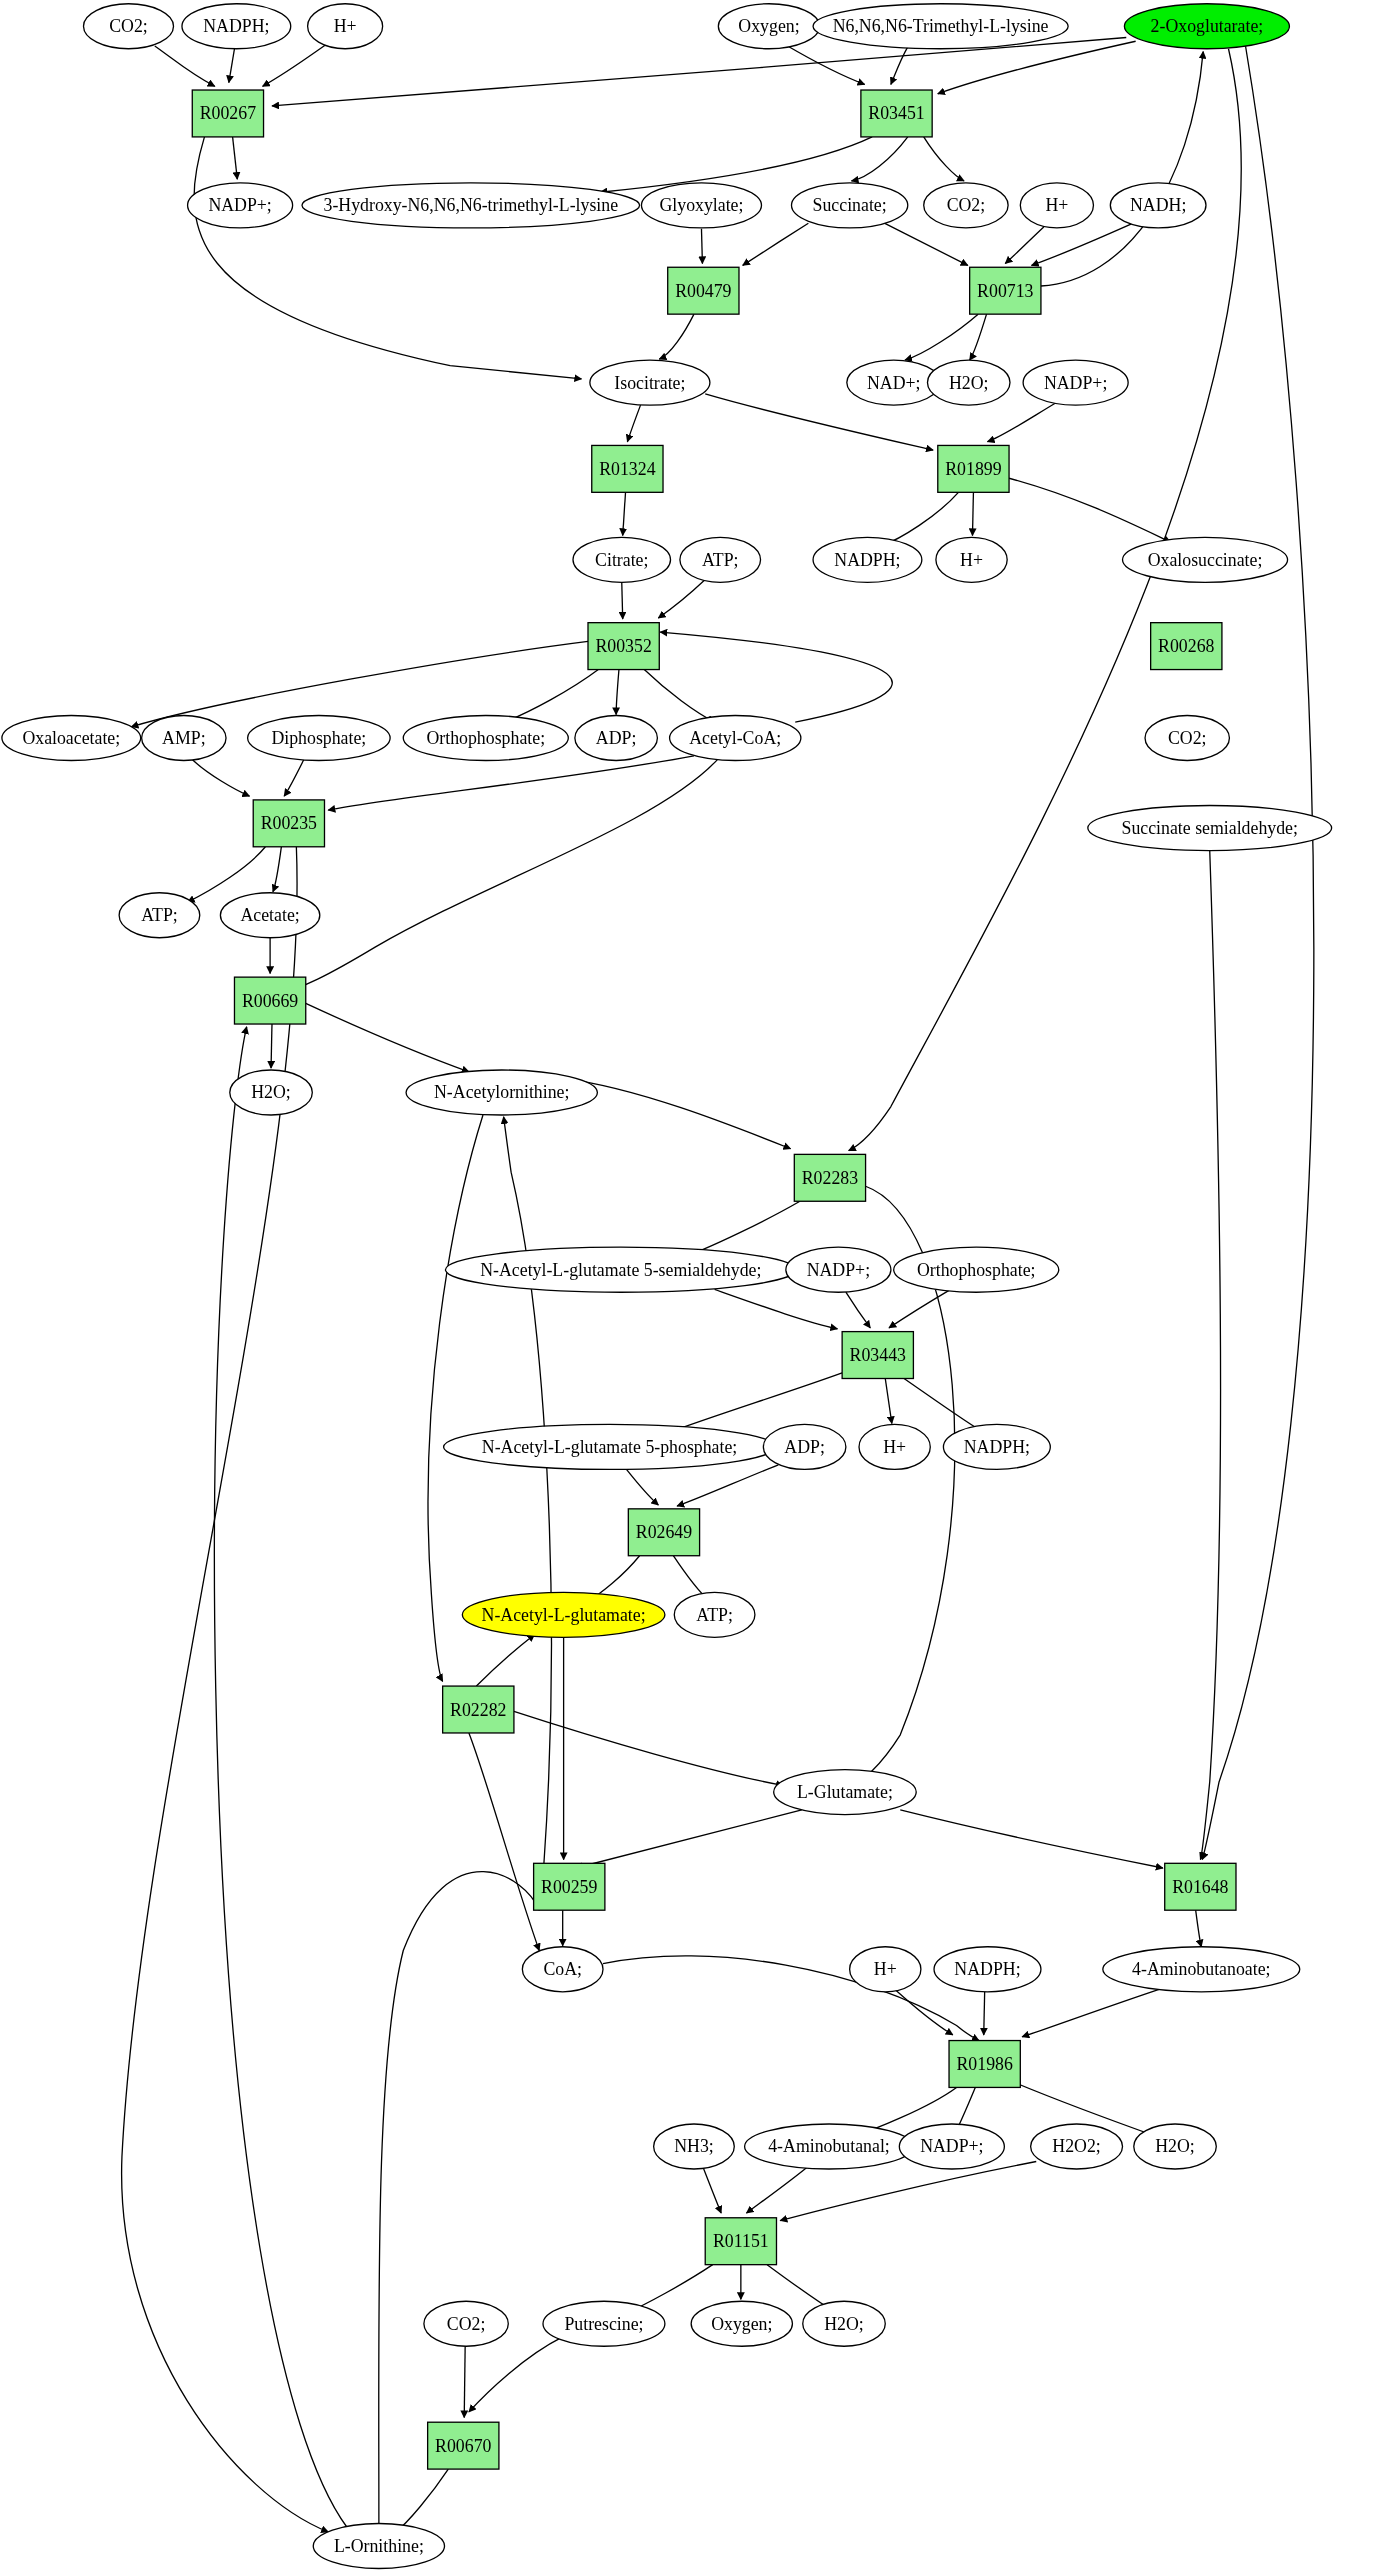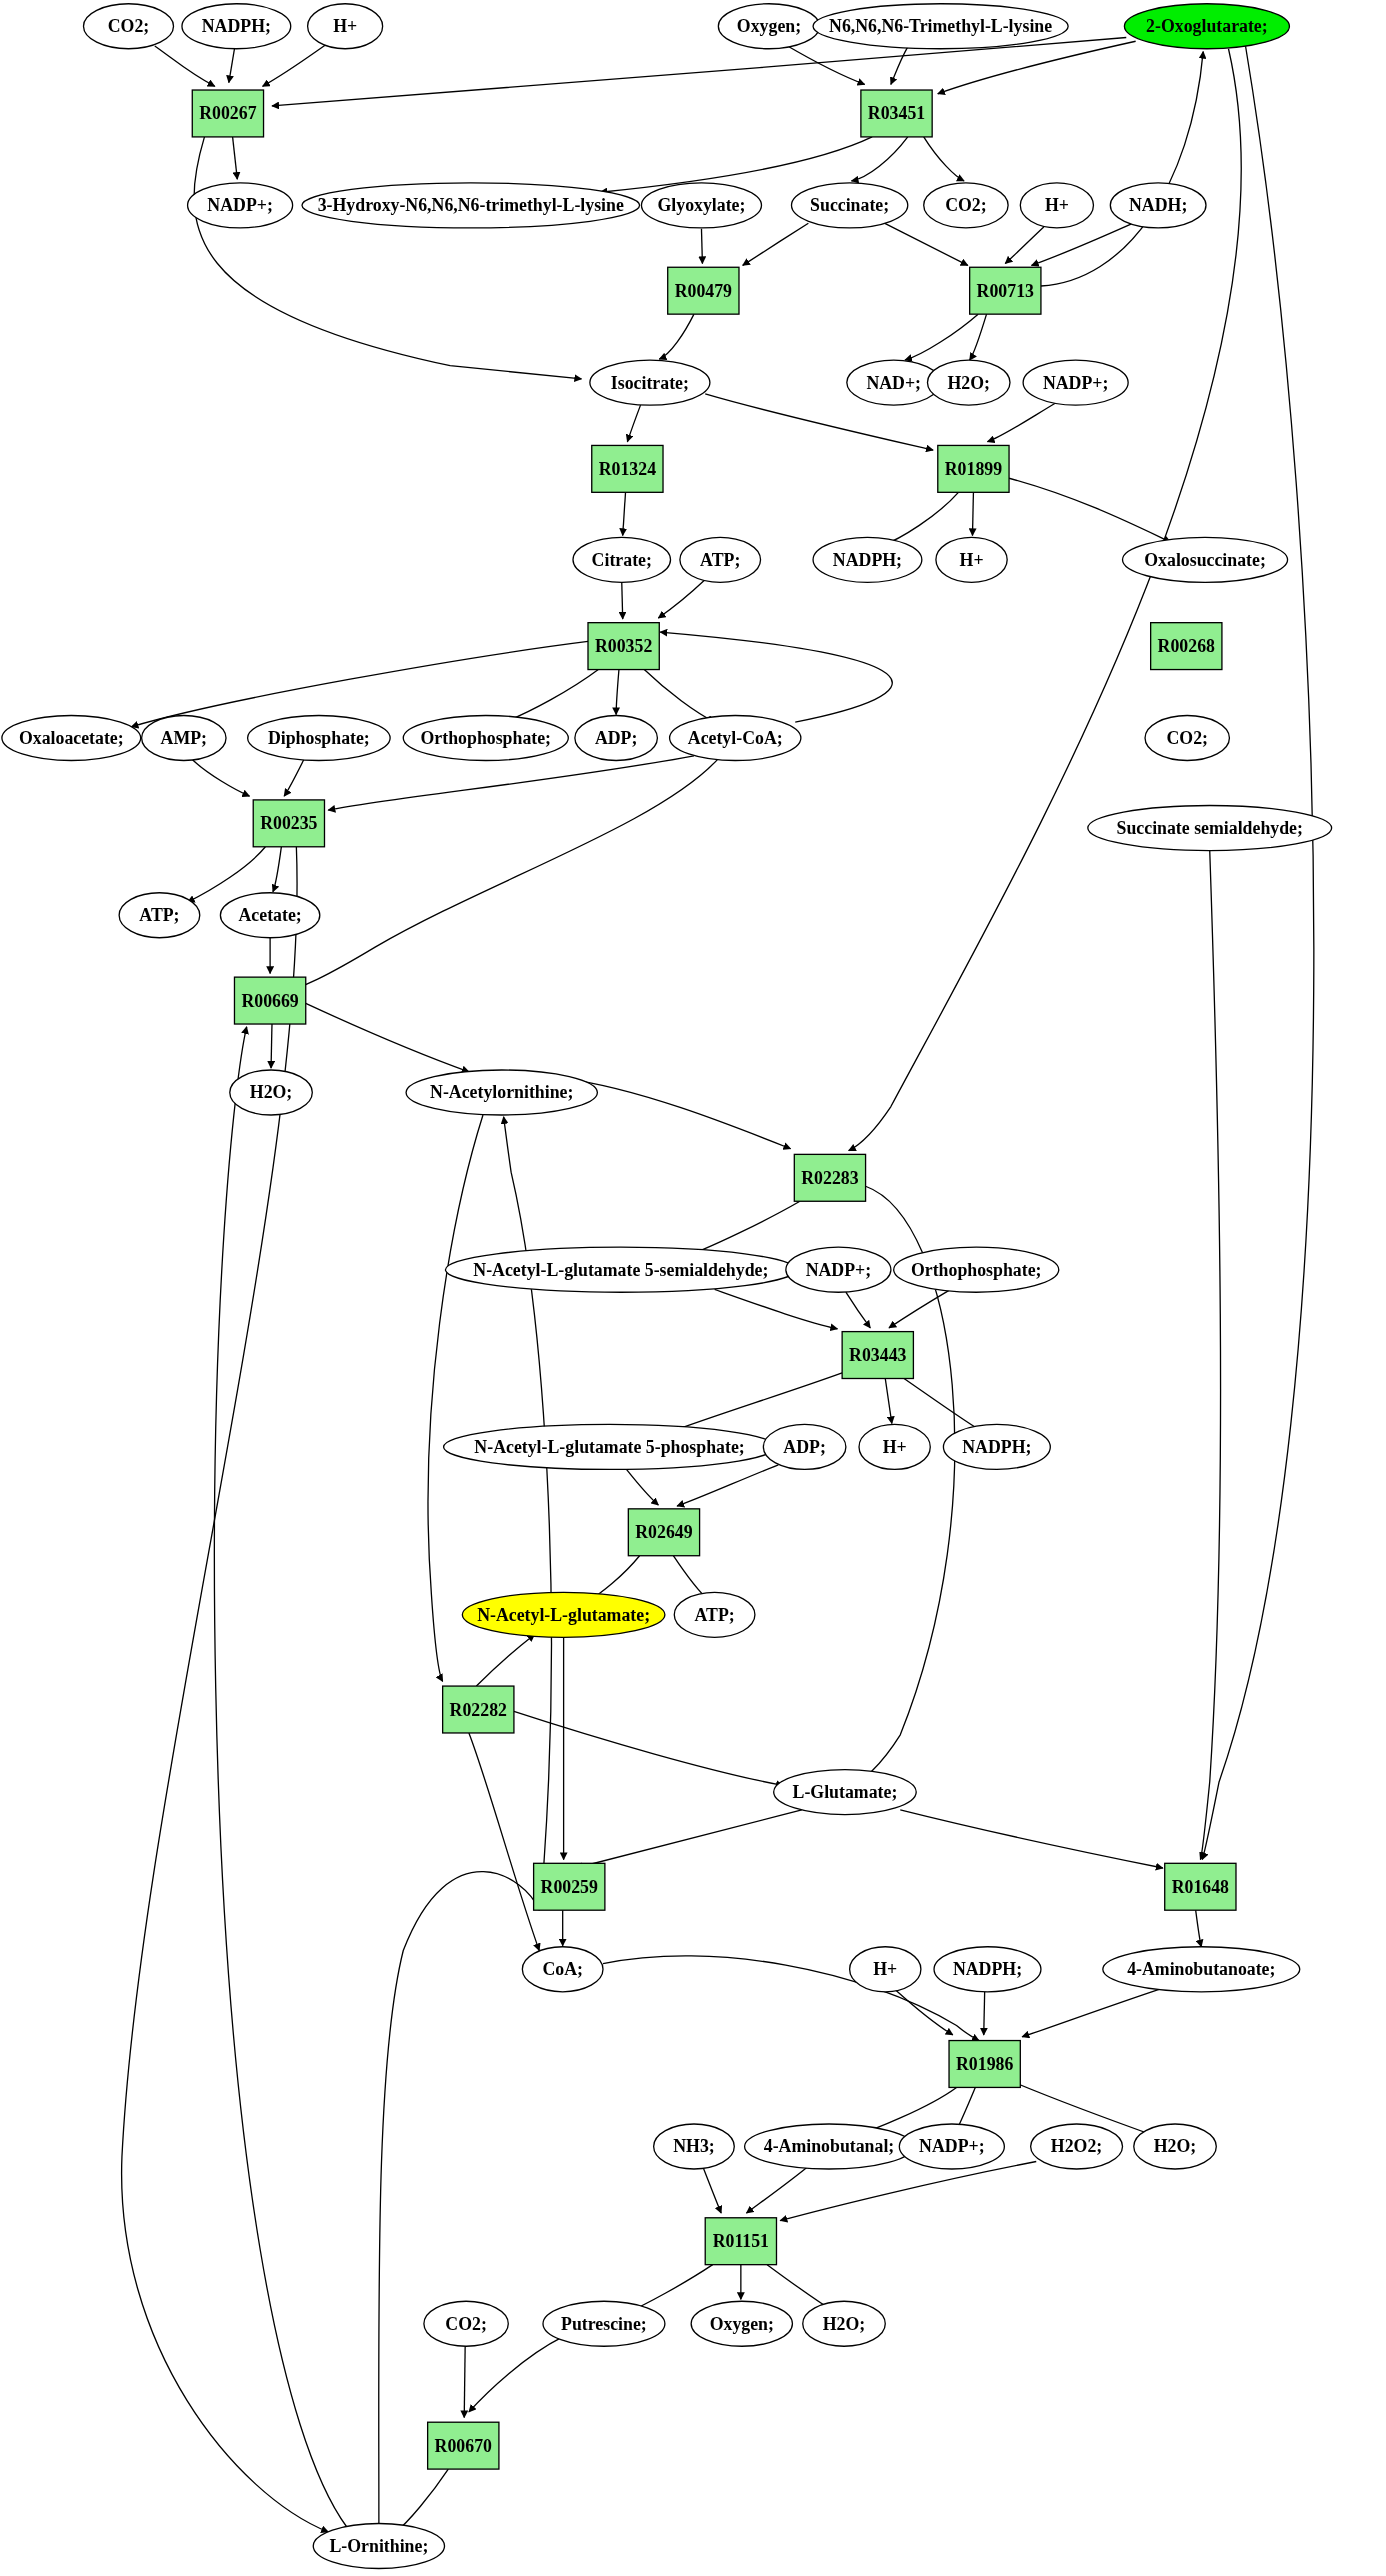--- a/index.html
+++ b/index.html
@@ -1,17 +1,17 @@
 <!DOCTYPE html>
 <html style="font-size:15px"><head>
 <meta charset="utf-8">
 <style>
   html,body{margin:0;padding:0;background:#ffffff;}
   #canvas{position:relative;width:1387px;height:2576px;background:#fff;
-    font-family:"Liberation Serif", serif;font-weight:bold;}
+    font-family:"Liberation Serif", serif;}
   svg{position:absolute;left:0;top:0;width:1387px;height:2576px;overflow:visible;}
   .node-label{font-family:"Liberation Serif", serif;font-size:19px;fill:#000;
     text-anchor:middle;dominant-baseline:central;}
   .rxn-label{font-family:"Liberation Serif", serif;font-size:19px;fill:#000;
     text-anchor:middle;dominant-baseline:central;}
   ellipse.cpd{fill:#ffffff;stroke:#000000;stroke-width:1.4;}
   ellipse.cpd.hl-green{fill:#00ee00;}
   ellipse.cpd.hl-yellow{fill:#ffff00;}
   rect.rxn{fill:#90ee90;stroke:#000000;stroke-width:1.4;}
   path.edge{fill:none;stroke:#000000;stroke-width:1.4;}

